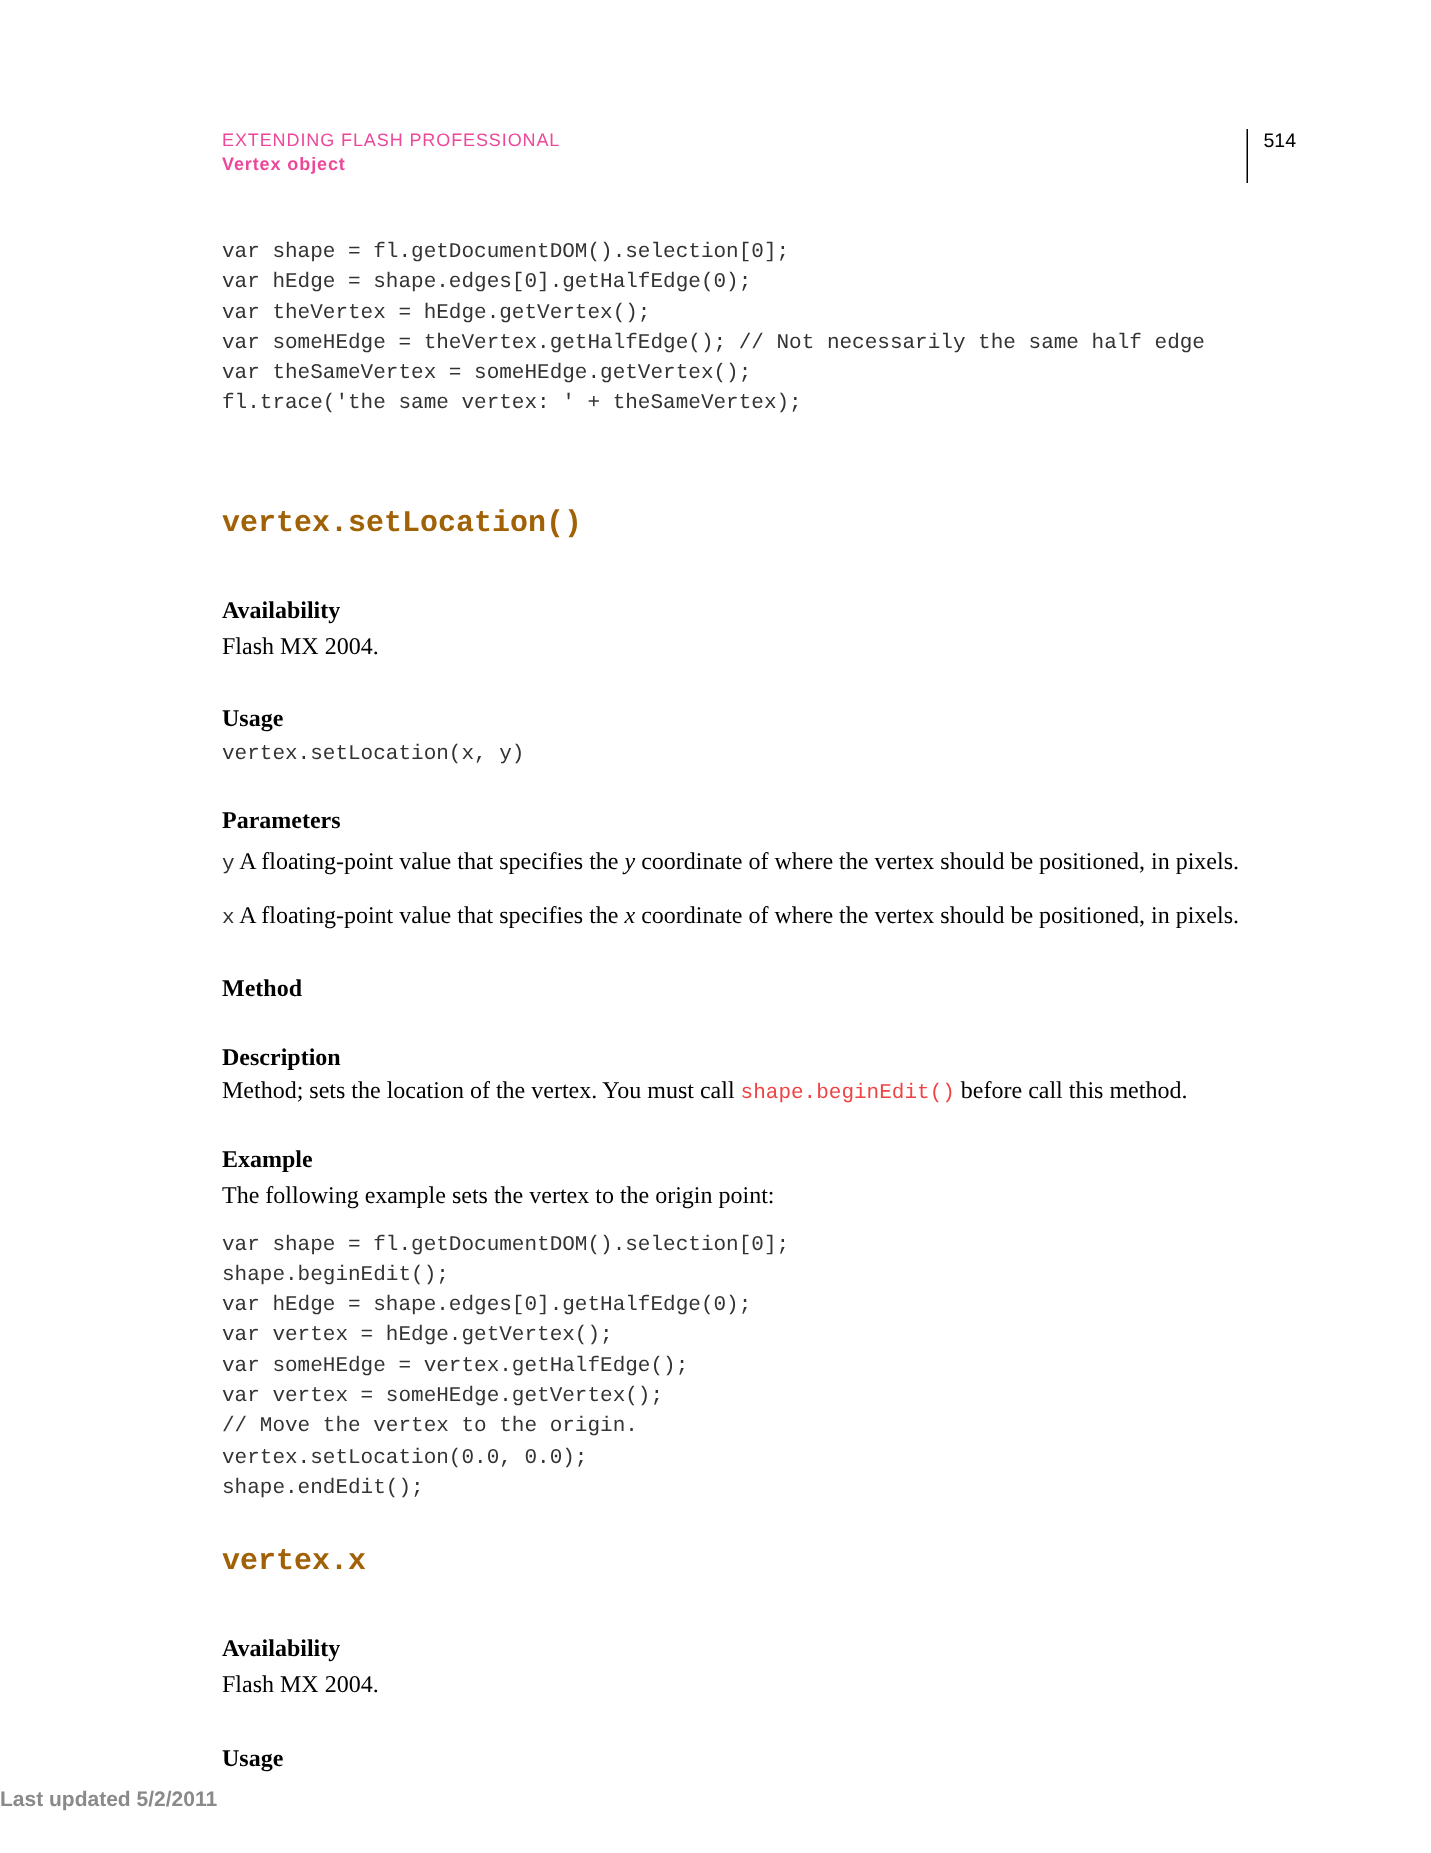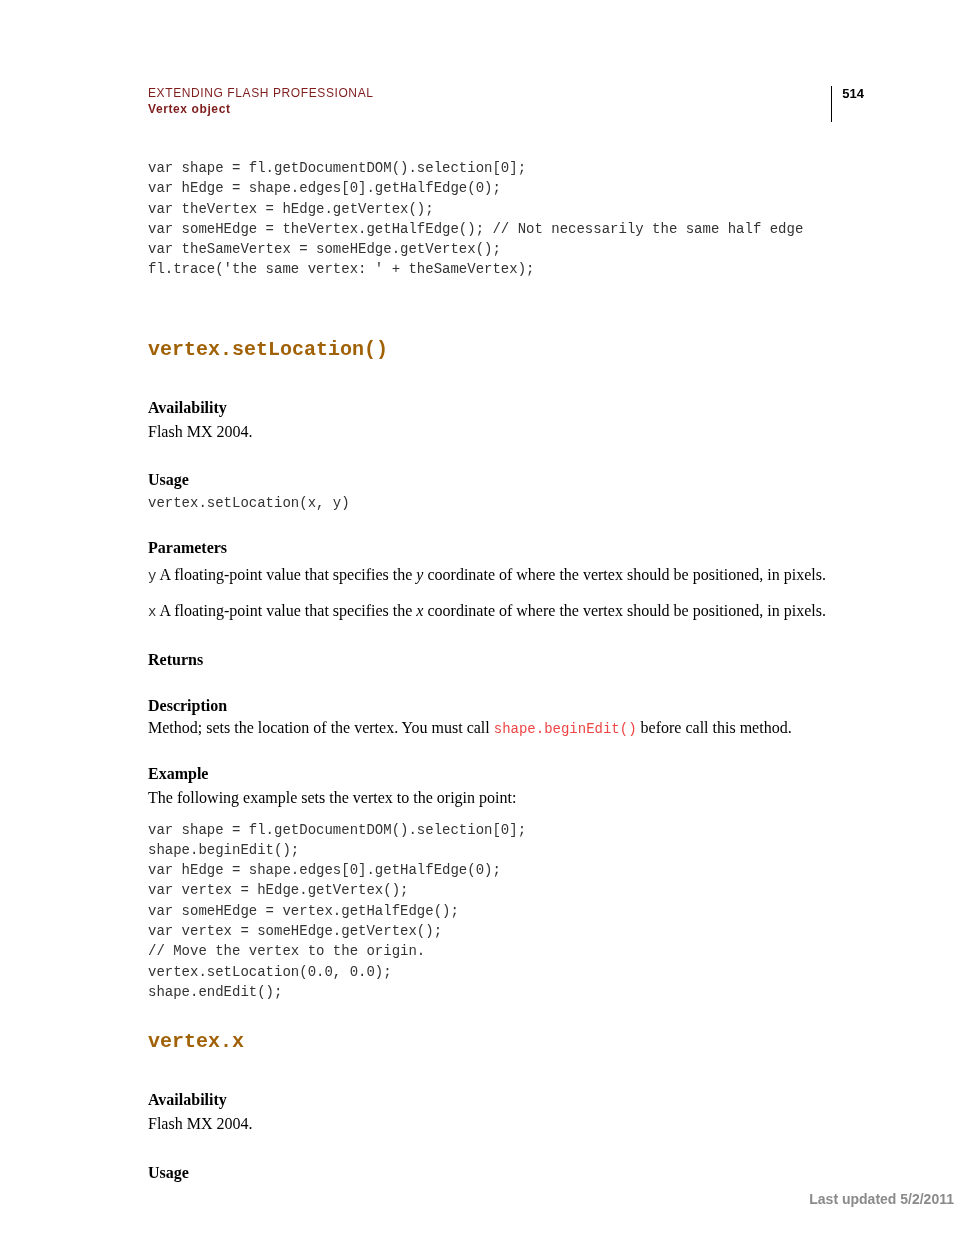--- a/index.html
+++ b/index.html
@@ -13,37 +13,37 @@
     width: 954px;
     height: 1235px;
     position: relative;
     box-sizing: border-box;
     padding: 86px 100px 0 148px;
   }
   .header-left {
     font-family: "Myriad Pro", "Segoe UI", Arial, sans-serif;
     font-size: 12px;
     letter-spacing: 0.6px;
-    color: #7f1d1d;
+    color: #ec4899;
   }
   .header-left .line1 {
     text-transform: uppercase;
     font-weight: 400;
   }
   .header-left .line2 {
     font-weight: 700;
     margin-top: 2px;
   }
   .page-number {
     position: absolute;
     top: 86px;
     right: 90px;
     font-family: "Myriad Pro", "Segoe UI", Arial, sans-serif;
     font-size: 13px;
-    font-weight: 700;
+    font-weight: 400;
   }
   .vrule {
     position: absolute;
     top: 86px;
     right: 122px;
     width: 1px;
     height: 36px;
     background: #000;
   }
   .code-block {
@@ -108,21 +108,21 @@
     font-family: "Courier New", Courier, monospace;
     font-size: 14px;
     color: #333;
     margin-top: 6px;
   }
   .footer {
     position: absolute;
     bottom: 28px;
     left: 0;
     right: 0;
-    text-align: right;
+    text-align: left;
     font-family: "Myriad Pro", "Segoe UI", Arial, sans-serif;
     font-weight: 700;
     font-size: 14px;
     color: #8a8a8a;
   }
 </style>
 </head>
 <body>
 
 <div class="page">
@@ -151,21 +151,21 @@
   <div class="usage-code">vertex.setLocation(x, y)</div>
 
   <div class="h2">Parameters</div>
   <div class="param-line">
     <span class="param-code">y</span><span>  A floating-point value that specifies the </span><span class="italic">y</span><span> coordinate of where the vertex should be positioned, in pixels.</span>
   </div>
   <div class="param-line">
     <span class="param-code">x</span><span>  A floating-point value that specifies the </span><span class="italic">x</span><span> coordinate of where the vertex should be positioned, in pixels.</span>
   </div>
 
-  <div class="h2">Returns</div>
+  <div class="h2">Method</div>
 
   <div class="h2">Description</div>
   <div class="desc-line">
     <span>Method; sets the location of the vertex. You must call </span><span class="link-code">shape.beginEdit()</span><span> before call this method.</span>
   </div>
 
   <div class="h2">Example</div>
   <div class="body-text">The following example sets the vertex to the origin point:</div>
   <div class="code-block2">var shape = fl.getDocumentDOM().selection[0];
 shape.beginEdit();

